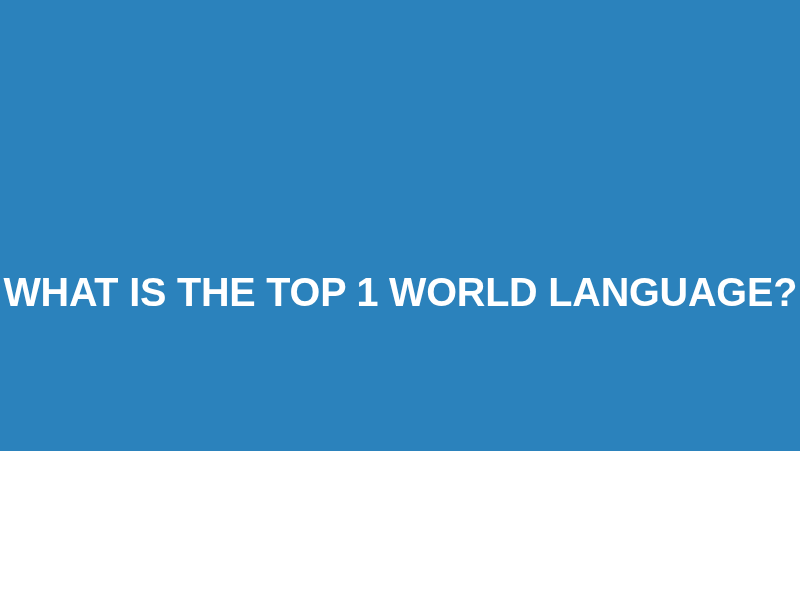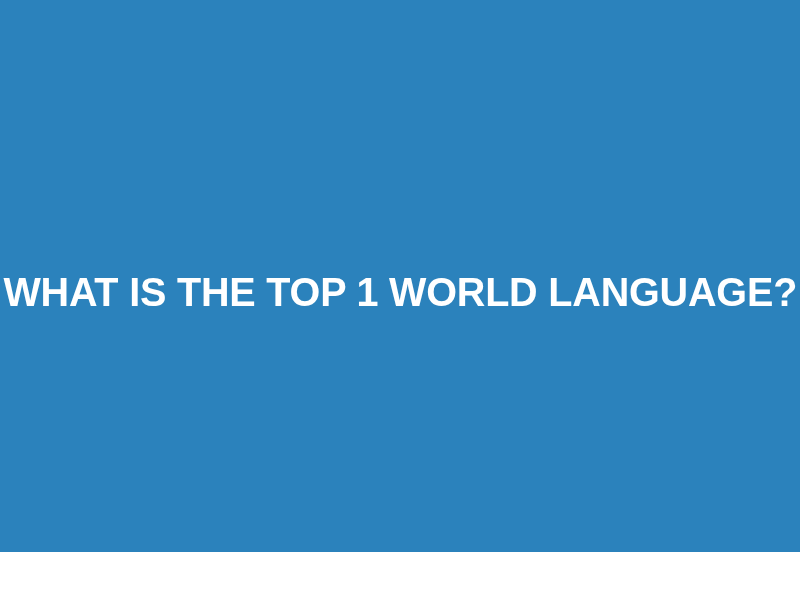--- a/index.html
+++ b/index.html
@@ -11,21 +11,21 @@
   body {
     width: 800px;
     height: 600px;
     overflow: hidden;
     font-family: "Liberation Sans", sans-serif;
   }
 
   #card {
     position: relative;
     width: 800px;
-    height: 552px;
+    height: 451px;
     background: #2B82BC;
     box-sizing: border-box;
     overflow: hidden;
   }
 
   #title-block {
     position: absolute;
     left: 0;
     right: 0;
     top: 0;

